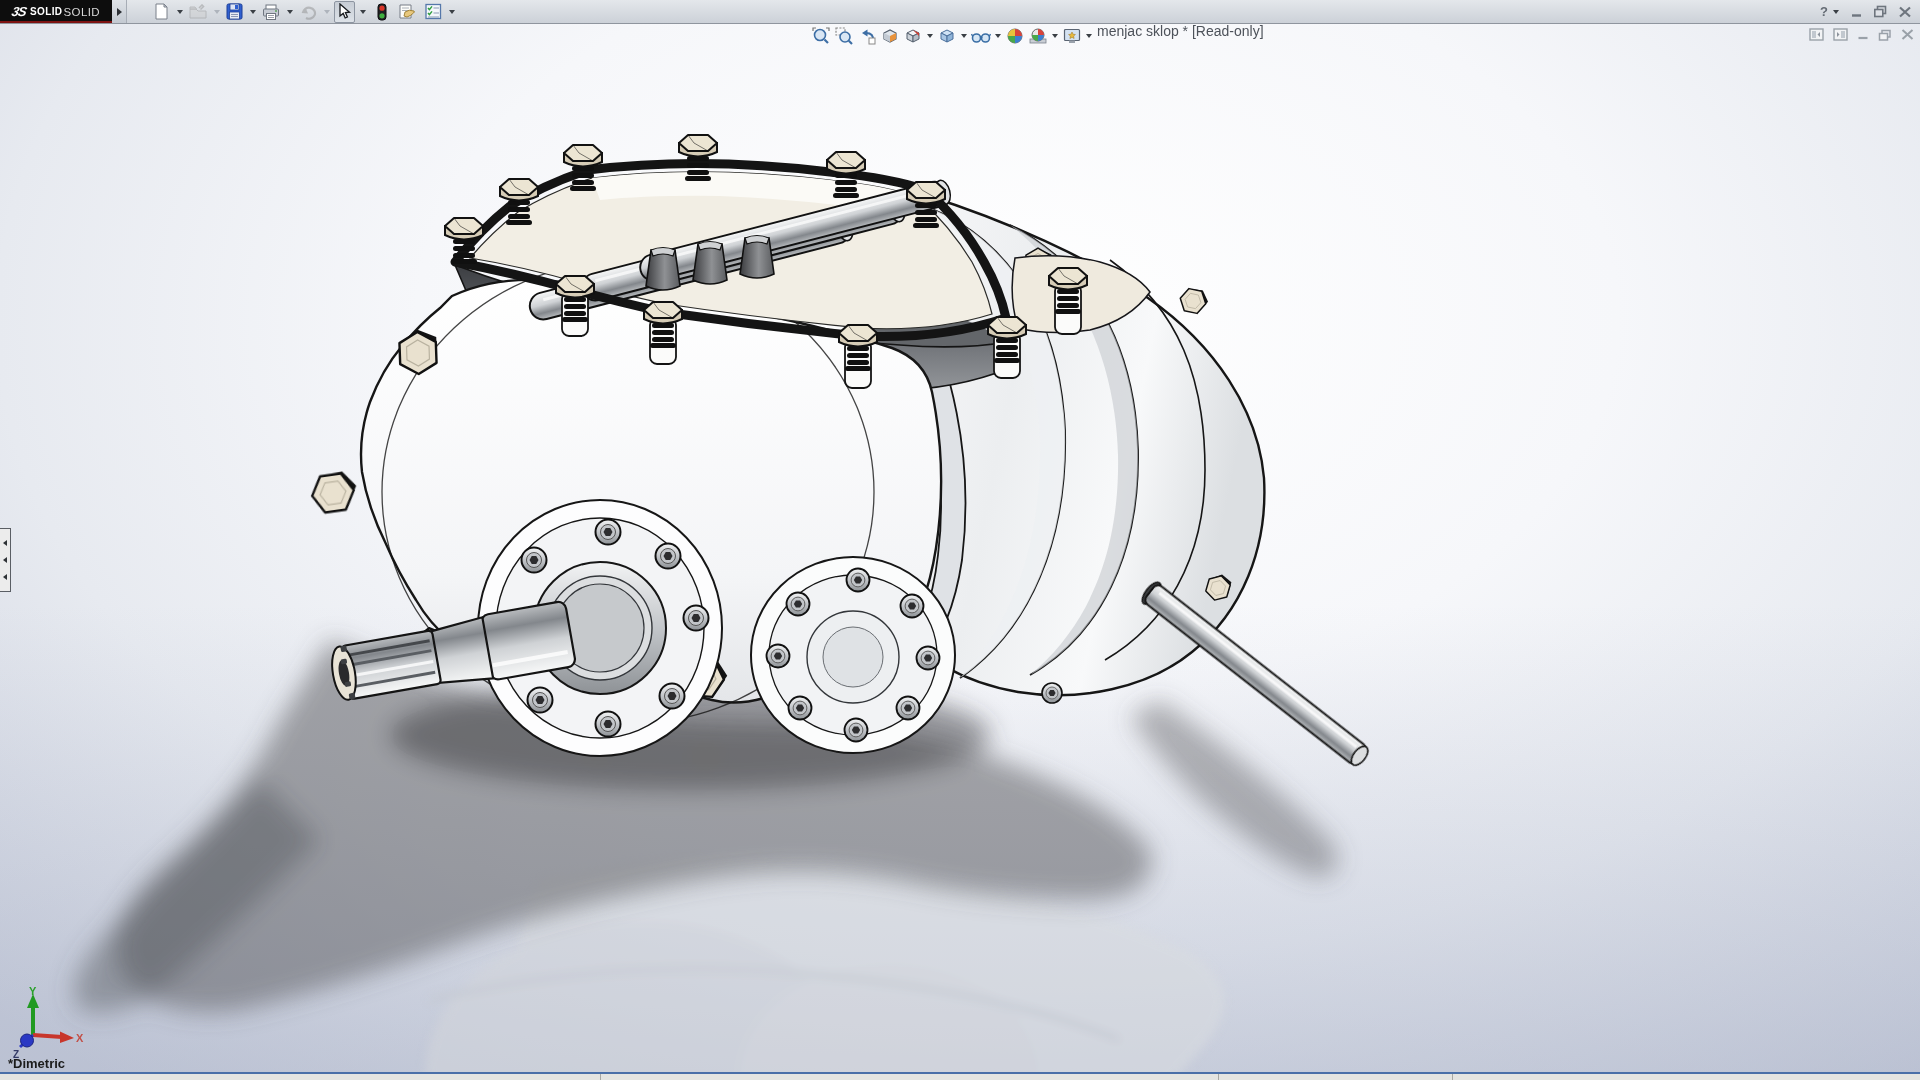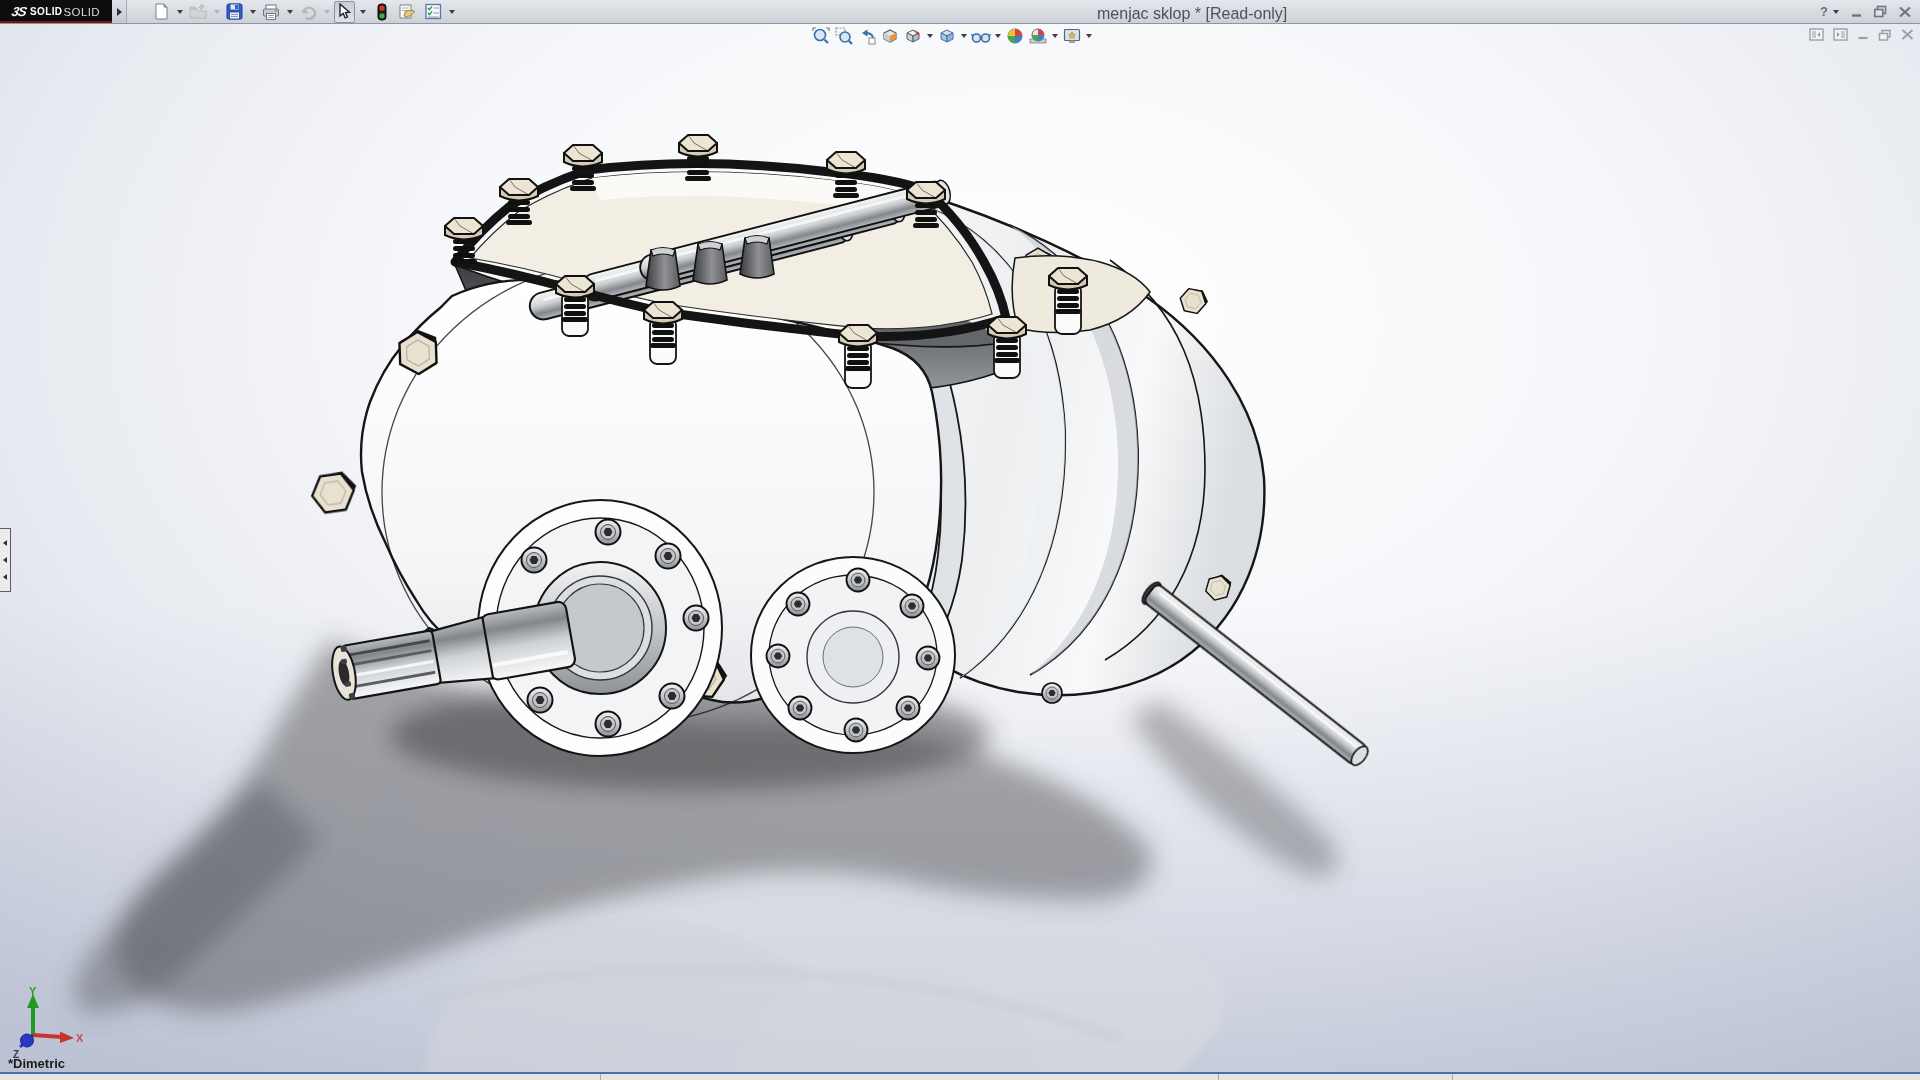--- a/index.html
+++ b/index.html
@@ -19,21 +19,21 @@
   .flyout{width:14px;height:23px;display:flex;align-items:center;justify-content:center;
     background:linear-gradient(#dfe3e8,#c3c9d1);border-right:1px solid #a7adb6;cursor:pointer;}
   .tri-r{width:0;height:0;border-top:4px solid transparent;border-bottom:4px solid transparent;border-left:5px solid #2c3035;}
   .stdbar{display:flex;align-items:center;margin-left:24px;gap:3px;height:23px;}
   .tbtn{height:20px;display:flex;align-items:center;justify-content:center;padding:0 2px;cursor:pointer;}
   .tbtn.disabled{opacity:.42;filter:grayscale(1);cursor:default;}
   .tbtn.pressed{border:1px solid #8d95a1;background:linear-gradient(#c7cdd5,#dde2e8);border-radius:2px;}
   .dd{width:9px;height:20px;display:flex;align-items:center;justify-content:center;cursor:pointer;}
   .dd i{width:0;height:0;border-left:3.5px solid transparent;border-right:3.5px solid transparent;border-top:4px solid #3a3f45;}
   .dd.disabled i{border-top-color:#aeb4bc;}
-  .title-text{position:absolute;left:1075px;top:5px;font-size:16px;color:#4d525a;white-space:nowrap;padding-left:22px;}
+  .title-text{position:absolute;left:1075px;top:23px;font-size:14px;color:#4d525a;white-space:nowrap;padding-left:22px;}
   .winctrl{position:absolute;right:8px;top:0;height:23px;display:flex;align-items:center;gap:10px;}
   .help{font-size:13px;font-weight:bold;color:#646b74;cursor:pointer;}
   .wbtn{cursor:pointer;display:flex;align-items:center;}
 
   
   .viewport{position:absolute;left:0;top:23px;width:1920px;height:1057px;
     background:
       linear-gradient(to bottom, rgba(150,160,188,0) 55%, rgba(146,156,184,.30) 100%),
       radial-gradient(ellipse 1500px 950px at 53% 28%, #ffffff 0%, #f6f7fa 40%, #e7eaf0 68%, #ccd1de 100%);}
   .modelsvg{position:absolute;left:0;top:0;width:1920px;height:1057px;cursor:crosshair;}

